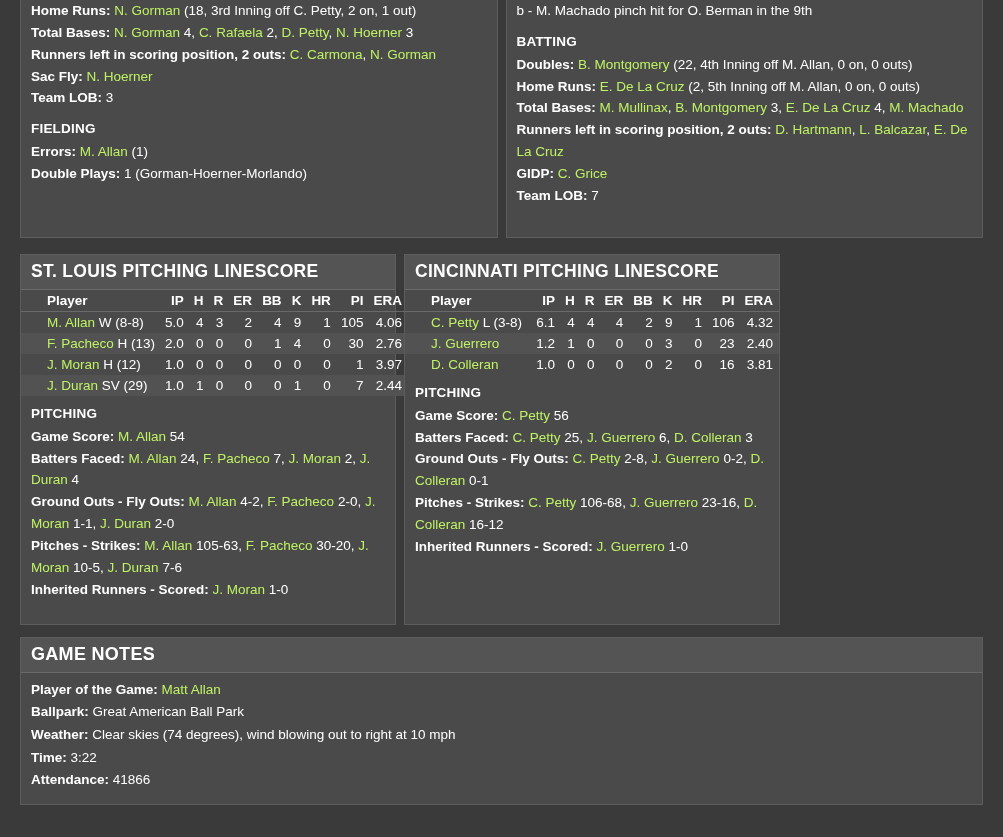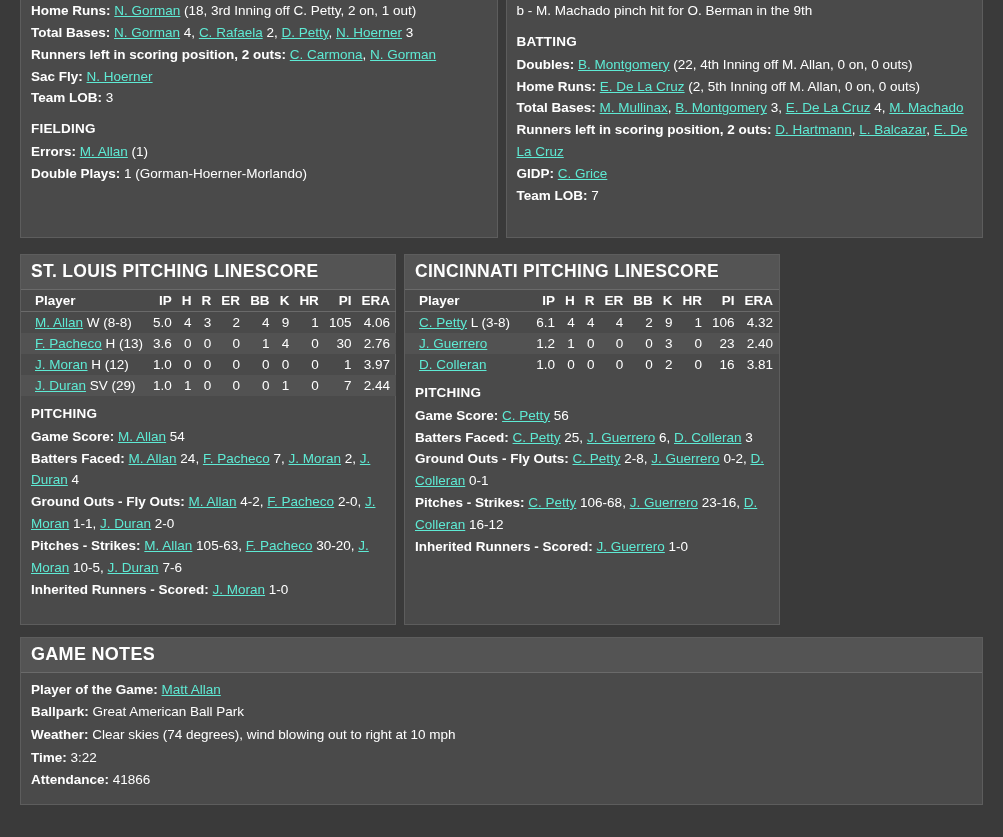--- a/index.html
+++ b/index.html
@@ -8,22 +8,21 @@
     background: #3a3a3a;
     width: 1003px;
   }
   body {
     font-family: "Liberation Sans", sans-serif;
     font-size: 13.5px;
     color: #ffffff;
     -webkit-font-smoothing: antialiased;
   }
   a, .lnk {
-    color: #5eead4;
-    text-decoration: underline;
+    color: #bef264;
     cursor: pointer;
   }
   .page {
     width: 1003px;
     position: relative;
     padding: 0;
   }
   .cols {
     display: flex;
     gap: 8px;
@@ -86,21 +85,21 @@
   }
   table.stats th {
     text-align: right;
     font-weight: bold;
     padding: 3px 6px 3px 4px;
     border-bottom: 1px solid #6a6a6a;
     white-space: nowrap;
   }
   table.stats th.name, table.stats td.name {
     text-align: left;
-    padding-left: 14px;
+    padding-left: 26px;
     width: 44%;
     margin-left: 25px;
   }
   table.stats td {
     text-align: right;
     padding: 3px 6px 3px 4px;
     white-space: nowrap;
   }
   table.stats tr.alt td {
     background: #525252;
@@ -262,21 +261,21 @@
             <td>3</td>
             <td>2</td>
             <td>4</td>
             <td>9</td>
             <td>1</td>
             <td>105</td>
             <td>4.06</td>
           </tr>
           <tr class="alt">
             <td class="name"><span class="lnk">F. Pacheco</span> <span>H (13)</span></td>
-            <td>3.6</td>
+            <td>2.0</td>
             <td>0</td>
             <td>0</td>
             <td>0</td>
             <td>1</td>
             <td>4</td>
             <td>0</td>
             <td>30</td>
             <td>2.76</td>
           </tr>
           <tr>

